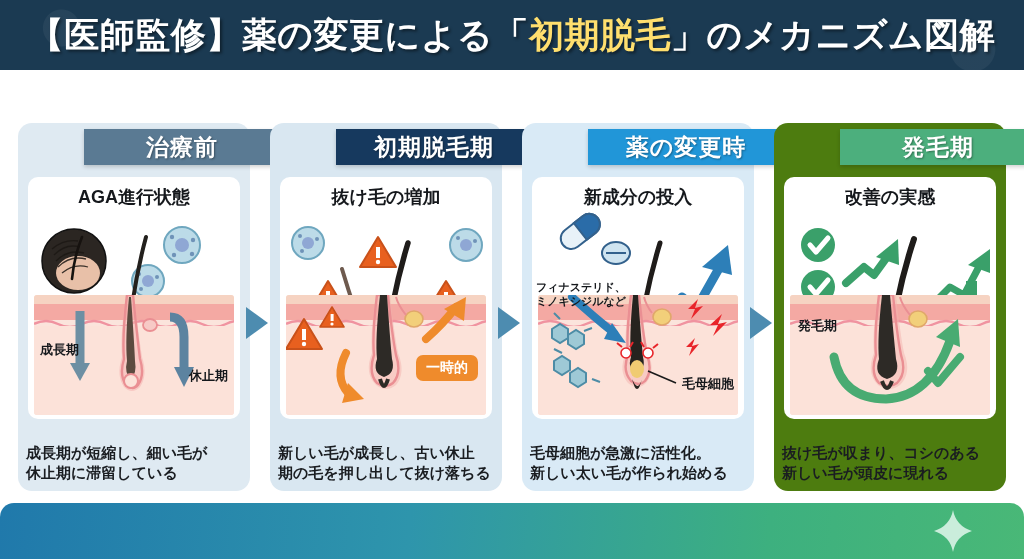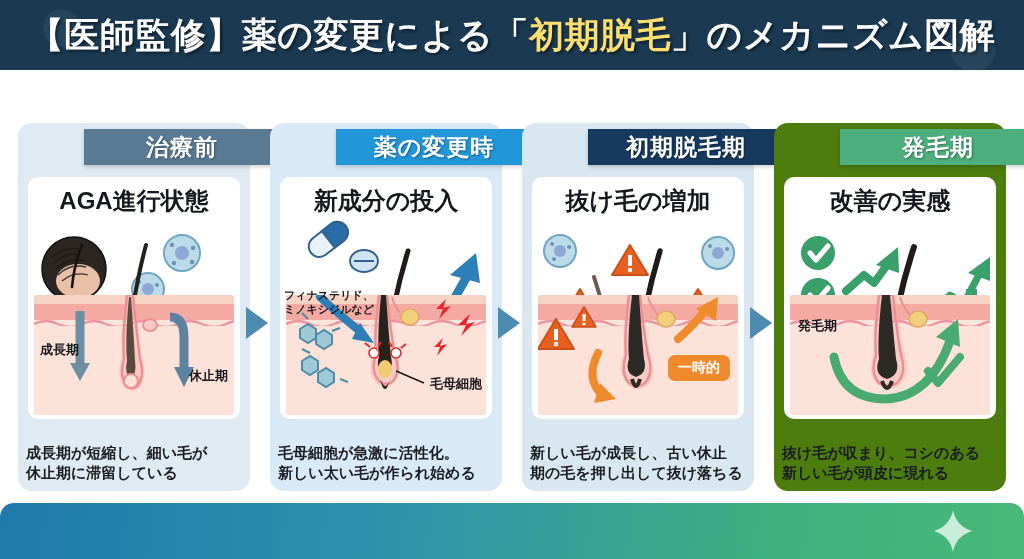--- a/index.html
+++ b/index.html
@@ -82,21 +82,21 @@
     margin-left:48px;
   }
 
   .panel-body{
     margin-top:24px; width:212px; height:262px;
     background:#ffffff; border-radius:10px;
     position:relative; overflow:hidden;
     display:flex; flex-direction:column; align-items:center;
   }
   .panel-subtitle{
-    margin-top:8px; font-size:24px; font-weight:bold; color:#15181c;
+    margin-top:8px; font-size:18px; font-weight:bold; color:#15181c;
     white-space:nowrap; z-index:6; position:relative;
   }
   .scene { position:relative; width:212px; flex:1; }
 
   
   .skin{
     position:absolute; left:6px; right:6px; bottom:4px; height:120px;
     background:#fbe4dc; border-radius:3px; overflow:hidden;
   }
   .skin .epi-top{ position:absolute; left:0; right:0; top:0; height:9px; background:#f6d3c2; }
@@ -205,105 +205,20 @@
                 <path d="M150 92 L140 72 L160 72 Z" fill="#5c83a0"></path>
               </svg>
               <div class="slab" style="left:6px; top:46px;">成長期</div>
               <div class="slab" style="right:6px; top:72px;">休止期</div>
             </div>
           </div>
         </div>
         <div class="panel-caption">
           <span>成長期が短縮し、細い毛が</span><br>
           <span>休止期に滞留している</span>
-        </div>
-      </div>
-      <div class="connector" style="left:226px;">
-        <svg width="26" height="36">
-            <path d="M2 2 L24 18 L2 34 Z" fill="#4d8cb0"></path>
-          </svg>
-      </div>
-    </div>
-
-    <div class="panel-slot" style="margin-left:20px;">
-      <div class="panel tone-b">
-        <div class="panel-header" style="background:#2196d8">薬の変更時</div>
-        <div class="panel-body">
-          <div class="panel-subtitle">新成分の投入</div>
-          <div class="scene">
-            <svg width="212" height="150" style="position:absolute;left:0;top:0;">
-
-              <g transform="rotate(-38 48 22)">
-                <rect x="26" y="12" width="44" height="21" rx="10.5" fill="#e8f2f8" stroke="#33618c" stroke-width="2"></rect>
-                <path d="M48 12 h11.5 a10.5 10.5 0 0 1 0 21 H48 Z" fill="#2a6ca8" stroke="#33618c" stroke-width="2"></path>
-              </g>
-
-              <ellipse cx="84" cy="44" rx="14" ry="11" fill="#cfe4f0" stroke="#33618c" stroke-width="2"></ellipse>
-              <path d="M74 44 h20" stroke="#33618c" stroke-width="2"></path>
-
-              <path d="M126 118 L150 88 L164 100 L190 54" stroke="#2d7fb8" stroke-width="9" fill="none" stroke-linejoin="round" stroke-linecap="round"></path>
-              <path d="M196 36 L200 66 L170 58 Z" fill="#2d7fb8"></path>
-
-              <path d="M128 34 Q112 86 104 150" stroke="#1f1c1a" stroke-width="5" fill="none" stroke-linecap="round"></path>
-            </svg>
-            <div class="slab sm" style="left:4px; top:72px;">
-              <span>フィナステリド、</span><br>
-              <span>ミノキシジルなど</span>
-            </div>
-
-            <div class="skin">
-              <div class="epi-top"></div>
-              <div class="epi"></div>
-              <svg class="wave" width="200" height="12" preserveAspectRatio="none">
-                <path d="M0 6 Q12 0 24 6 T48 6 T72 6 T96 6 T120 6 T144 6 T168 6 T192 6 T216 6" stroke="#f093a0" stroke-width="2.5" fill="none"></path>
-              </svg>
-              <div class="derm"></div>
-              <svg width="200" height="120" style="position:absolute;left:0;top:0;">
-
-                <g stroke="#4d8ca6" stroke-width="2" fill="#9ec9d6">
-                  <path d="M14 34 l8-5 8 5 v9 l-8 5 -8-5 Z"></path>
-                  <path d="M30 40 l8-5 8 5 v9 l-8 5 -8-5 Z"></path>
-                  <path d="M16 66 l8-5 8 5 v9 l-8 5 -8-5 Z"></path>
-                  <path d="M32 78 l8-5 8 5 v9 l-8 5 -8-5 Z"></path>
-                </g>
-                <path d="M22 24 l-6-6 M46 36 l8-3 M24 58 l-8-4 M54 84 l8 3" stroke="#4d8ca6" stroke-width="2" fill="none"></path>
-
-                <path d="M34 2 Q56 22 76 38" stroke="#2d7fb8" stroke-width="8" fill="none" stroke-linecap="round"></path>
-                <path d="M88 48 L66 44 L74 28 Z" fill="#2d7fb8"></path>
-
-                <path d="M92 0 Q86 38 88 58 Q80 76 90 88 Q100 96 108 88 Q118 76 110 58 Q106 36 102 0 Z" fill="#f4b3b0" opacity=".5"></path>
-                <path d="M93 0 Q88 40 90 60 Q84 76 93 86 Q101 92 107 86 Q115 76 109 60 Q105 40 101 0 Z" fill="none" stroke="#ea8f93" stroke-width="2.4"></path>
-                <path d="M95 0 Q91 42 93 62 Q89 74 99 78 Q108 74 105 62 Q103 42 100 0 Z" fill="#26231f"></path>
-                <ellipse cx="99" cy="74" rx="7" ry="9" fill="#f0cb72"></ellipse>
-                <path d="M94 84 Q99 104 104 84 Q100 98 94 84 Z" fill="#26231f"></path>
-
-                <g fill="#ffffff" stroke="#e8252a" stroke-width="1.6">
-                  <circle cx="88" cy="58" r="5"></circle>
-                    <circle cx="110" cy="58" r="5"></circle>
-                </g>
-                <path d="M84 52 l-5-4 M92 52 l3-5 M106 52 l-3-5 M115 53 l5-4" stroke="#e8252a" stroke-width="2"></path>
-
-                <ellipse cx="124" cy="22" rx="9" ry="8" fill="#f2cf7a" stroke="#e0a86a" stroke-width="1.6"></ellipse>
-                <path d="M114 18 Q108 10 106 2" stroke="#ea8f93" stroke-width="2" fill="none"></path>
-
-                <g fill="#e8252a">
-                  <path d="M150 14 l10-10 -3 9 8-2 -12 13 4-10 Z"></path>
-                  <path d="M172 30 l12-11 -4 10 9-2 -14 14 5-11 Z"></path>
-                  <path d="M148 52 l9-9 -3 8 7-2 -10 12 3-9 Z"></path>
-                </g>
-
-                <path d="M110 76 L138 88" stroke="#1a1a1a" stroke-width="1.6" fill="none"></path>
-              </svg>
-              <div class="slab" style="right:4px; bottom:22px;">毛母細胞</div>
-            </div>
-          </div>
-        </div>
-        <div class="panel-caption">
-          <span>毛母細胞が急激に活性化。</span><br>
-          <span>新しい太い毛が作られ始める</span>
         </div>
       </div>
       <div class="connector" style="left:226px;">
         <svg width="26" height="36">
             <path d="M2 2 L24 18 L2 34 Z" fill="#4d8cb0"></path>
           </svg>
       </div>
     </div>
 
     <div class="panel-slot" style="margin-left:20px;">
@@ -386,20 +301,105 @@
         </div>
       </div>
       <div class="connector" style="left:226px;">
         <svg width="26" height="36">
             <path d="M2 2 L24 18 L2 34 Z" fill="#4d8cb0"></path>
           </svg>
       </div>
     </div>
 
     <div class="panel-slot" style="margin-left:20px;">
+      <div class="panel tone-b">
+        <div class="panel-header" style="background:#2196d8">薬の変更時</div>
+        <div class="panel-body">
+          <div class="panel-subtitle">新成分の投入</div>
+          <div class="scene">
+            <svg width="212" height="150" style="position:absolute;left:0;top:0;">
+
+              <g transform="rotate(-38 48 22)">
+                <rect x="26" y="12" width="44" height="21" rx="10.5" fill="#e8f2f8" stroke="#33618c" stroke-width="2"></rect>
+                <path d="M48 12 h11.5 a10.5 10.5 0 0 1 0 21 H48 Z" fill="#2a6ca8" stroke="#33618c" stroke-width="2"></path>
+              </g>
+
+              <ellipse cx="84" cy="44" rx="14" ry="11" fill="#cfe4f0" stroke="#33618c" stroke-width="2"></ellipse>
+              <path d="M74 44 h20" stroke="#33618c" stroke-width="2"></path>
+
+              <path d="M126 118 L150 88 L164 100 L190 54" stroke="#2d7fb8" stroke-width="9" fill="none" stroke-linejoin="round" stroke-linecap="round"></path>
+              <path d="M196 36 L200 66 L170 58 Z" fill="#2d7fb8"></path>
+
+              <path d="M128 34 Q112 86 104 150" stroke="#1f1c1a" stroke-width="5" fill="none" stroke-linecap="round"></path>
+            </svg>
+            <div class="slab sm" style="left:4px; top:72px;">
+              <span>フィナステリド、</span><br>
+              <span>ミノキシジルなど</span>
+            </div>
+
+            <div class="skin">
+              <div class="epi-top"></div>
+              <div class="epi"></div>
+              <svg class="wave" width="200" height="12" preserveAspectRatio="none">
+                <path d="M0 6 Q12 0 24 6 T48 6 T72 6 T96 6 T120 6 T144 6 T168 6 T192 6 T216 6" stroke="#f093a0" stroke-width="2.5" fill="none"></path>
+              </svg>
+              <div class="derm"></div>
+              <svg width="200" height="120" style="position:absolute;left:0;top:0;">
+
+                <g stroke="#4d8ca6" stroke-width="2" fill="#9ec9d6">
+                  <path d="M14 34 l8-5 8 5 v9 l-8 5 -8-5 Z"></path>
+                  <path d="M30 40 l8-5 8 5 v9 l-8 5 -8-5 Z"></path>
+                  <path d="M16 66 l8-5 8 5 v9 l-8 5 -8-5 Z"></path>
+                  <path d="M32 78 l8-5 8 5 v9 l-8 5 -8-5 Z"></path>
+                </g>
+                <path d="M22 24 l-6-6 M46 36 l8-3 M24 58 l-8-4 M54 84 l8 3" stroke="#4d8ca6" stroke-width="2" fill="none"></path>
+
+                <path d="M34 2 Q56 22 76 38" stroke="#2d7fb8" stroke-width="8" fill="none" stroke-linecap="round"></path>
+                <path d="M88 48 L66 44 L74 28 Z" fill="#2d7fb8"></path>
+
+                <path d="M92 0 Q86 38 88 58 Q80 76 90 88 Q100 96 108 88 Q118 76 110 58 Q106 36 102 0 Z" fill="#f4b3b0" opacity=".5"></path>
+                <path d="M93 0 Q88 40 90 60 Q84 76 93 86 Q101 92 107 86 Q115 76 109 60 Q105 40 101 0 Z" fill="none" stroke="#ea8f93" stroke-width="2.4"></path>
+                <path d="M95 0 Q91 42 93 62 Q89 74 99 78 Q108 74 105 62 Q103 42 100 0 Z" fill="#26231f"></path>
+                <ellipse cx="99" cy="74" rx="7" ry="9" fill="#f0cb72"></ellipse>
+                <path d="M94 84 Q99 104 104 84 Q100 98 94 84 Z" fill="#26231f"></path>
+
+                <g fill="#ffffff" stroke="#e8252a" stroke-width="1.6">
+                  <circle cx="88" cy="58" r="5"></circle>
+                    <circle cx="110" cy="58" r="5"></circle>
+                </g>
+                <path d="M84 52 l-5-4 M92 52 l3-5 M106 52 l-3-5 M115 53 l5-4" stroke="#e8252a" stroke-width="2"></path>
+
+                <ellipse cx="124" cy="22" rx="9" ry="8" fill="#f2cf7a" stroke="#e0a86a" stroke-width="1.6"></ellipse>
+                <path d="M114 18 Q108 10 106 2" stroke="#ea8f93" stroke-width="2" fill="none"></path>
+
+                <g fill="#e8252a">
+                  <path d="M150 14 l10-10 -3 9 8-2 -12 13 4-10 Z"></path>
+                  <path d="M172 30 l12-11 -4 10 9-2 -14 14 5-11 Z"></path>
+                  <path d="M148 52 l9-9 -3 8 7-2 -10 12 3-9 Z"></path>
+                </g>
+
+                <path d="M110 76 L138 88" stroke="#1a1a1a" stroke-width="1.6" fill="none"></path>
+              </svg>
+              <div class="slab" style="right:4px; bottom:22px;">毛母細胞</div>
+            </div>
+          </div>
+        </div>
+        <div class="panel-caption">
+          <span>毛母細胞が急激に活性化。</span><br>
+          <span>新しい太い毛が作られ始める</span>
+        </div>
+      </div>
+      <div class="connector" style="left:226px;">
+        <svg width="26" height="36">
+            <path d="M2 2 L24 18 L2 34 Z" fill="#4d8cb0"></path>
+          </svg>
+      </div>
+    </div>
+
+    <div class="panel-slot" style="margin-left:20px;">
       <div class="panel tone-d">
         <div class="panel-header" style="background:#4caf7d">発毛期</div>
         <div class="panel-body">
           <div class="panel-subtitle">改善の実感</div>
           <div class="scene">
             <svg width="212" height="150" style="position:absolute;left:0;top:0;">
 
               <g>
                 <circle cx="34" cy="36" r="17" fill="#3aa06a"></circle>
                 <path d="M26 36 l6 7 12 -14" stroke="#fff" stroke-width="5" fill="none" stroke-linecap="round" stroke-linejoin="round"></path>

